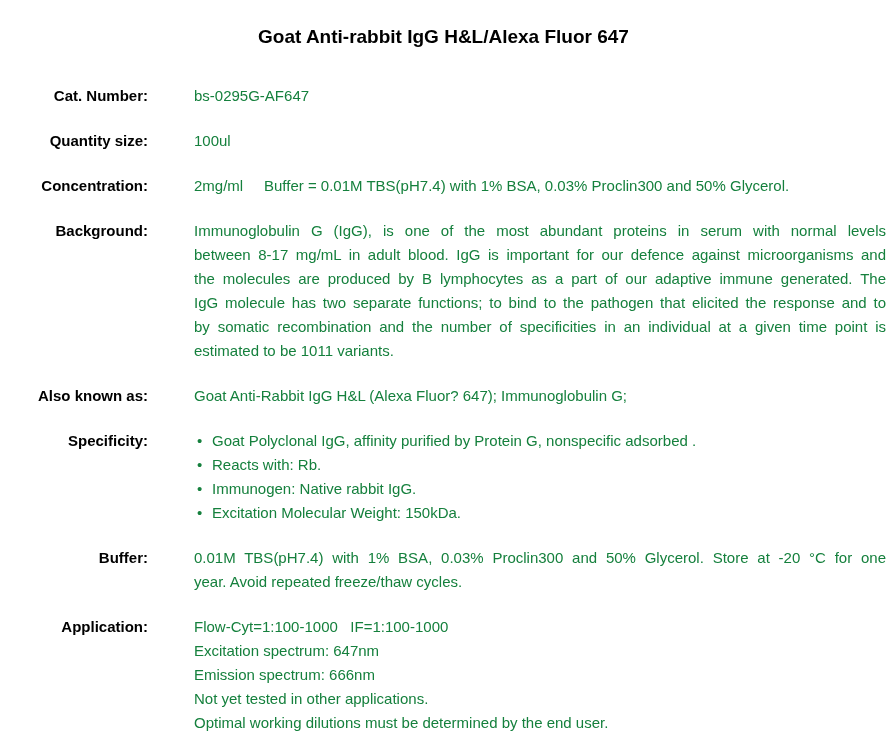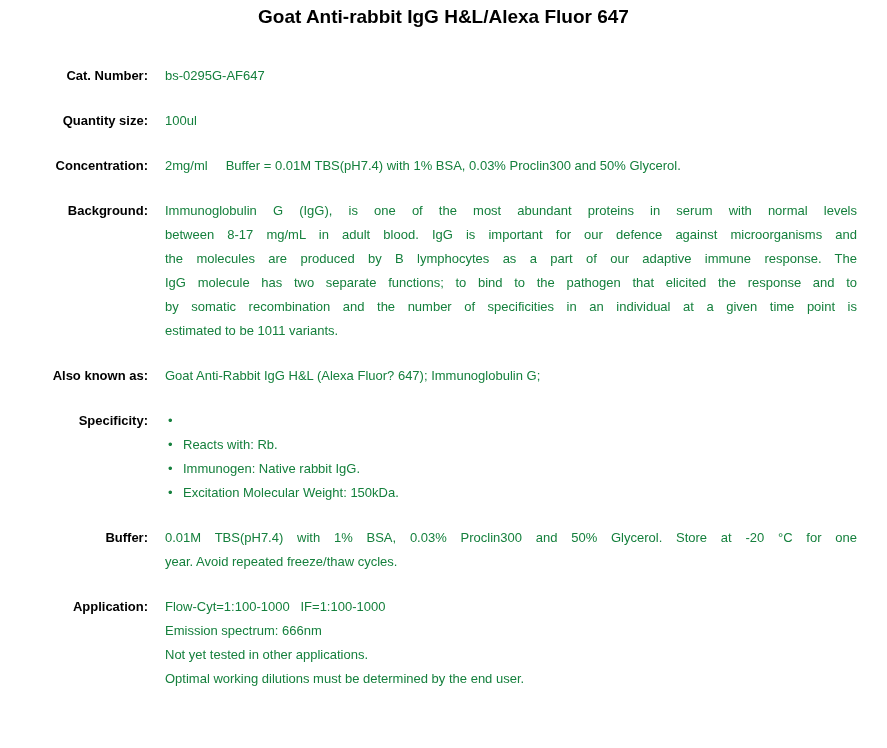--- a/index.html
+++ b/index.html
@@ -10,36 +10,37 @@
   }
   body {
     width: 887px;
     height: 748px;
     overflow: hidden;
     font-family: "Liberation Sans", "DejaVu Sans", sans-serif;
     color: #1a1a1a;
   }
   .page {
     width: 887px;
-    padding-top: 4px;
+    padding-top: 24px;
   }
   .title {
     margin: 0 0 34px 0;
     text-align: center;
     font-size: 19px;
     line-height: 26px;
     font-weight: 700;
     color: #000000;
   }
   .row {
     display: flex;
     align-items: flex-start;
     margin-bottom: 21px;
-    font-size: 13px;
+    font-size: 15px;
     line-height: 24px;
+    gap: 29px;
   }
   .row:last-child { margin-bottom: 0; margin-top: 7px; }
   .label {
     width: 148px;
     min-width: 148px;
     text-align: right;
     font-weight: 700;
     color: #000000;
   }
   .value {
@@ -84,38 +85,39 @@
   <div class="row">
     <div class="label">Concentration:</div>
     <div class="value prewrap">2mg/ml     Buffer = 0.01M TBS(pH7.4) with 1% BSA, 0.03% Proclin300 and 50% Glycerol.</div>
   </div>
 
   <div class="row">
     <div class="label">Background:</div>
     <div class="value">
       <div class="jline">Immunoglobulin G (IgG), is one of the most abundant proteins in serum with normal levels</div>
       <div class="jline">between 8-17 mg/mL in adult blood. IgG is important for our defence against microorganisms and</div>
-      <div class="jline">the molecules are produced by B lymphocytes as a part of our adaptive immune response. The</div>
+      <div class="jline">the molecules are produced by B lymphocytes as a part of our adaptive immune generated. The</div>
       <div class="jline">IgG molecule has two separate functions; to bind to the pathogen that elicited the response and to</div>
       <div class="jline">by somatic recombination and the number of specificities in an individual at a given time point is</div>
       <div>estimated to be 1011 variants.</div>
     </div>
   </div>
 
   <div class="row">
     <div class="label">Also known as:</div>
     <div class="value">Goat Anti-Rabbit IgG H&amp;L (Alexa Fluor? 647); Immunoglobulin G;</div>
   </div>
 
   <div class="row">
     <div class="label">Specificity:</div>
     <div class="value">
       <ul class="bullets">
         <li>
           <span class="bullet">•</span>
+          <span>Goat Polyclonal IgG, affinity purified by Protein G, nonspecific adsorbed .</span>
         </li>
         <li>
           <span class="bullet">•</span>
           <span>Reacts with: Rb.</span>
         </li>
         <li>
           <span class="bullet">•</span>
           <span>Immunogen: Native rabbit IgG.</span>
         </li>
         <li>
@@ -131,19 +133,20 @@
     <div class="value">
       <div class="jline">0.01M TBS(pH7.4) with 1% BSA, 0.03% Proclin300 and 50% Glycerol. Store at -20 °C for one</div>
       <div>year. Avoid repeated freeze/thaw cycles.</div>
     </div>
   </div>
 
   <div class="row">
     <div class="label">Application:</div>
     <div class="value">
       <div class="prewrap">Flow-Cyt=1:100-1000   IF=1:100-1000</div>
+      <div>Excitation spectrum: 647nm</div>
       <div>Emission spectrum: 666nm</div>
       <div>Not yet tested in other applications.</div>
       <div>Optimal working dilutions must be determined by the end user.</div>
     </div>
   </div>
 
 </div>
 
 </body></html>

